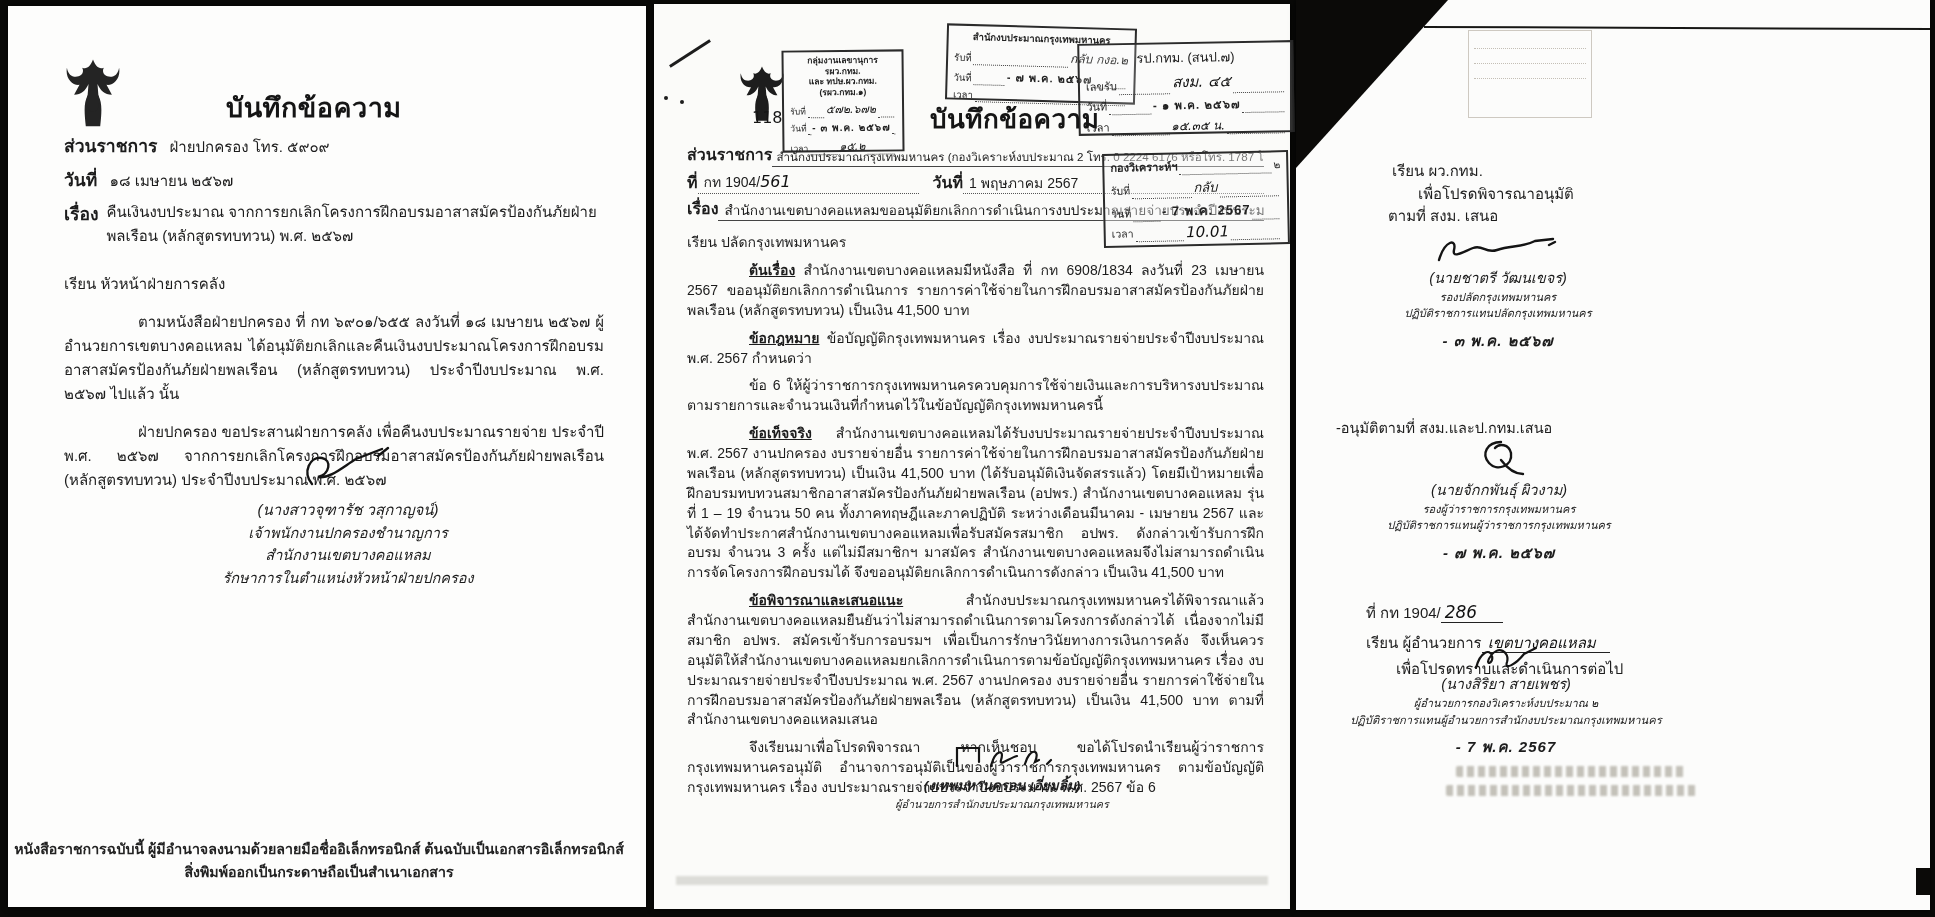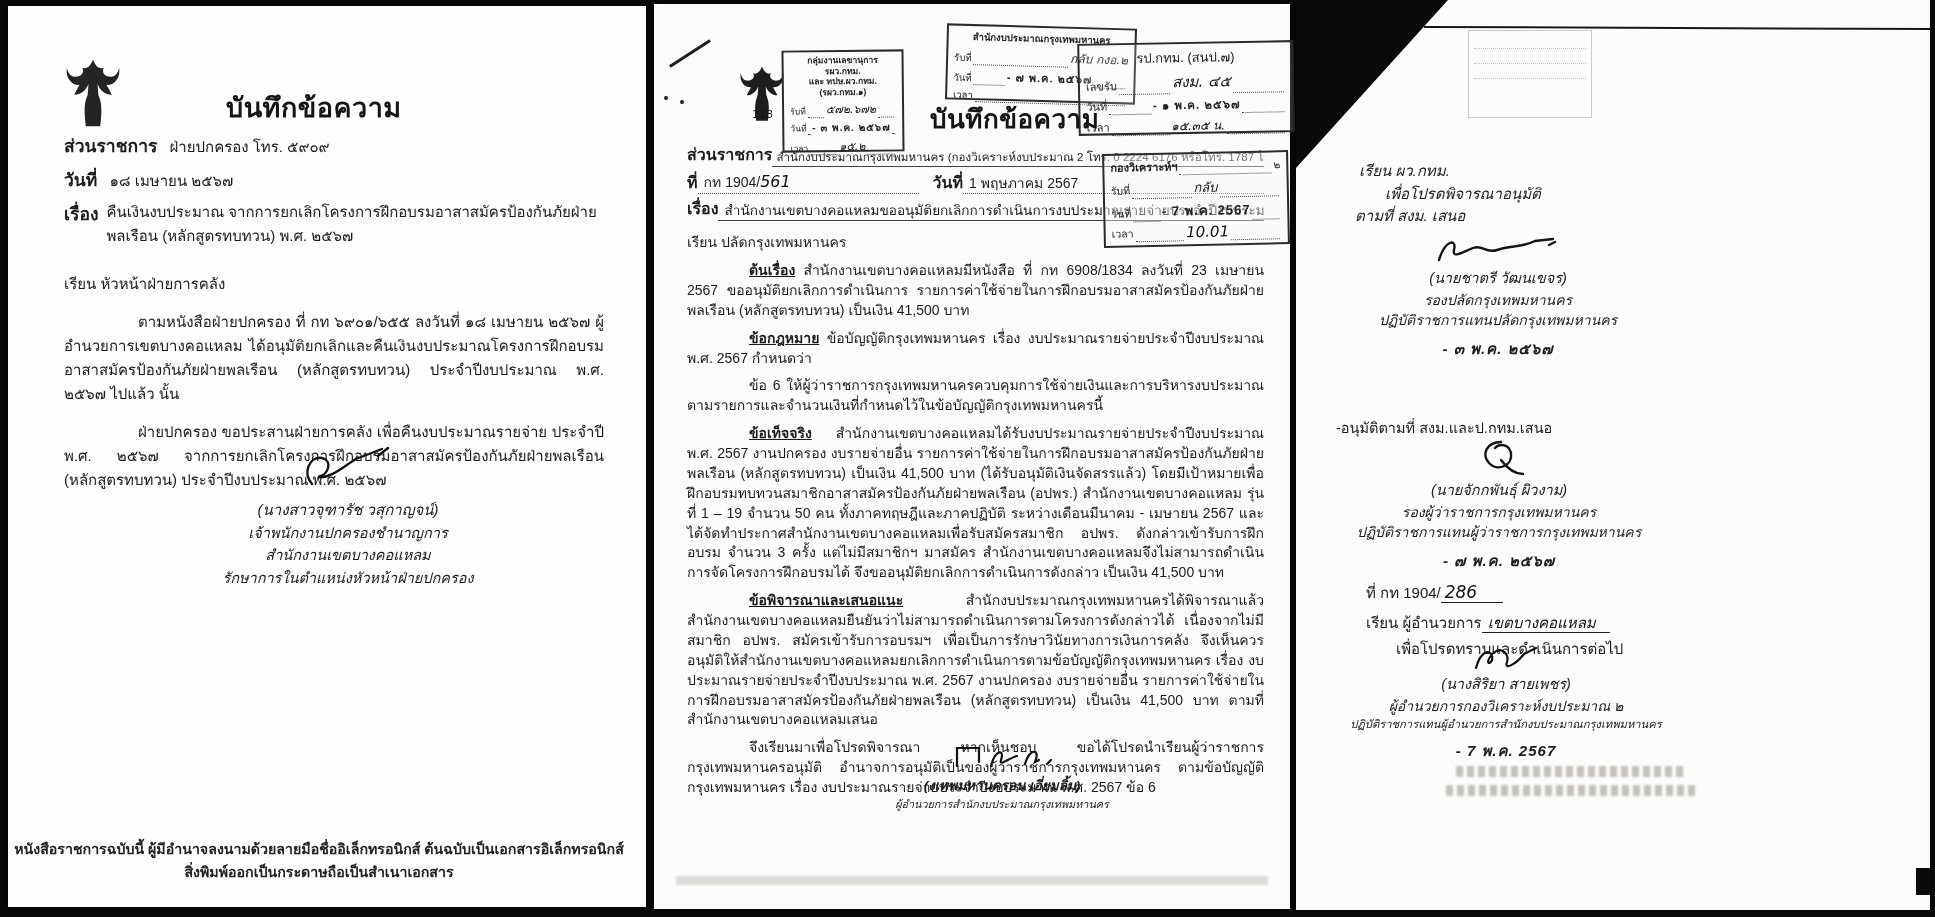--- a/index.html
+++ b/index.html
@@ -48,38 +48,38 @@
   .stamp .dots{flex:1;border-bottom:1.2px dotted #444;margin:0 2px;height:11px;}
   .stamp .sval{white-space:nowrap;}
   #st-secretary{left:128px;top:46px;width:106px;height:92px;font-size:8.6px;transform:rotate(-.6deg);}
   #st-secretary .shead{font-weight:bold;text-align:center;line-height:1.25;}
   #st-budget{left:292px;top:22px;width:174px;height:66px;font-size:9.5px;transform:rotate(1.6deg);}
   #st-budget .shead{font-weight:bold;text-align:center;}
   #st-gov{left:424px;top:38px;width:200px;height:82px;font-size:11px;transform:rotate(-1deg);}
   #st-gov .shead{text-align:center;font-size:13px;}
   #st-analysis{left:449px;top:148px;width:170px;height:84px;font-size:10.5px;transform:rotate(-1.2deg);z-index:5;background:rgba(251,251,249,.4);}
   .penmark{position:absolute;background:#1d1d1d;}
-  .hwnote{position:absolute;font-family:"DejaVu Sans", sans-serif;font-size:11px;color:#151515;}
+  .hwnote{position:absolute;font-family:"DejaVu Sans", sans-serif;font-size:16px;color:#151515;}
   #p2-sig{position:absolute;left:238px;top:736px;width:220px;}
   #p2-sig .name{font-weight:bold;font-size:13.5px;}
   #p2-sig .role{font-size:10.8px;}
   .smudge{position:absolute;left:22px;right:22px;top:872px;height:9px;background:#dcdcd8;filter:blur(1px);}
 
   
   .corner{position:absolute;left:0;top:0;width:152px;height:168px;background:#0b0a08;
           clip-path:polygon(0 0,100% 0,0 100%);}
   .topedge{position:absolute;left:128px;right:0;top:27px;height:2px;background:#171715;transform:rotate(.25deg);}
   .faintstamp{position:absolute;left:172px;top:30px;width:112px;height:80px;border:1.5px solid rgba(160,150,135,.5);
               filter:blur(.6px);padding:3px 5px;}
   .faintstamp .fline{height:8px;margin-top:6px;border-bottom:1px dotted rgba(150,140,125,.55);}
   #page3 .blk{position:absolute;font-size:15px;line-height:1.5;}
   #page3 .sigblock .name{font-size:14.5px;}
-  #page3 .sigblock .role{font-size:14px;line-height:1.45;}
+  #page3 .sigblock .role{font-size:11px;line-height:1.45;}
   #page3 .sigblock .sdate{margin-top:8px;}
-  .refline{font-size:15px;}
+  .refline{font-size:15px;margin-top:20px;}
   .hwline{border-bottom:1.5px solid #222;padding:0 14px 0 6px;position:relative;}
   .fadedtext{height:11px;margin-top:8px;background:repeating-linear-gradient(90deg,rgba(140,135,120,.5) 0 7px,transparent 7px 11px);
              filter:blur(1.2px);border-radius:2px;}
   .blacknotch{position:absolute;right:0;top:868px;width:14px;height:27px;background:#0b0a08;}
   svg.sig{display:block;margin:0 auto;}
 </style>
 </head>
 <body>
 
 <div class="canvas">
@@ -274,21 +274,21 @@
   <section class="page" id="page3">
     <div class="corner"></div>
     <div class="topedge"></div>
 
     <div class="faintstamp">
       <div class="fline"></div>
         <div class="fline"></div>
         <div class="fline"></div>
     </div>
 
-    <div class="blk" style="left:63px;top:160px;font-style:italic;">
+    <div class="blk" style="left:96px;top:160px;">
       <div>เรียน  ผว.กทม.</div>
       <div style="margin-left:26px;">เพื่อโปรดพิจารณาอนุมัติ</div>
       <div style="margin-left:-4px;">ตามที่ สงม. เสนอ</div>
     </div>
 
     <div class="blk sigblock" style="left:52px;top:232px;width:300px;">
       <svg class="sig" width="130" height="36" viewBox="0 0 130 36">
         <path d="M6 28 C12 8 24 6 21 18 C19 27 30 20 40 16 C50 12 52 22 64 18 C78 13 88 16 102 9 L120 7 M116 13 l6 -3" stroke="#141414" stroke-width="2.4" fill="none" stroke-linecap="round"></path>
       </svg>
       <div class="name">(นายชาตรี  วัฒนเขจร)</div>

